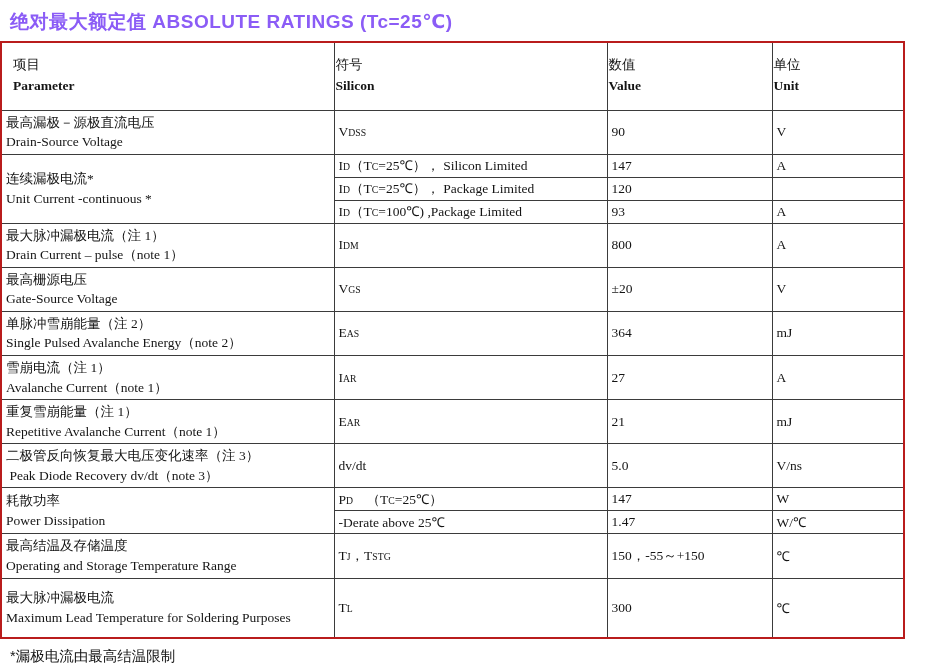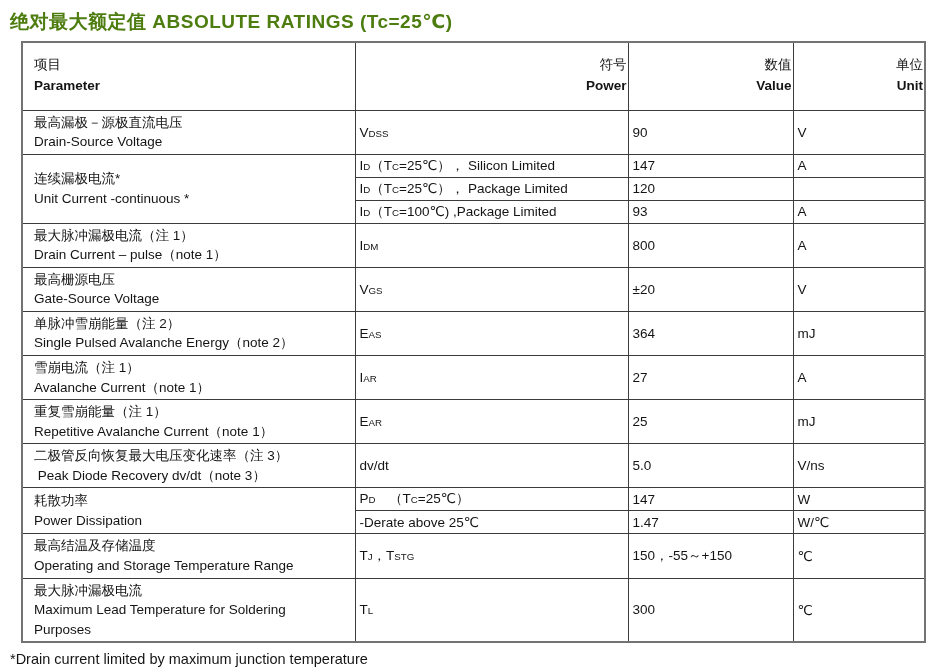--- a/index.html
+++ b/index.html
@@ -15,52 +15,52 @@
     height: 672px;
     background: #ffffff;
     overflow: hidden;
     box-sizing: border-box;
   }
   .doc-title {
     margin: 0;
     padding: 9px 0 6px 10px;
     font-size: 19px;
     font-weight: bold;
-    color: #4d7c0f;
+    color: #8b5cf6;
     letter-spacing: 0.5px;
   }
   table.ratings {
     border-collapse: collapse;
     table-layout: fixed;
-    margin-left: 21px;
     width: 903px;
-    border: 2px solid #737373;
+    border: 2px solid #b91c1c;
+    font-family: Liberation Serif, serif;
   }
   table.ratings th, table.ratings td {
     border: 1px solid #3b3b3b;
     box-sizing: border-box;
     font-size: 13.5px;
     color: #141414;
     background: #ffffff;
     overflow: hidden;
   }
   thead th {
     height: 68px;
     font-weight: normal;
-    text-align: right;
+    text-align: left;
     vertical-align: middle;
     line-height: 1.55;
   }
   thead th.h-param { text-align: left; padding-left: 11px; }
   thead .en { font-weight: bold; display: block; }
   thead .zh { display: block; }
   td.param {
     text-align: left;
     vertical-align: middle;
-    padding: 2px 10px 2px 11px;
+    padding: 2px 10px 2px 4px;
     line-height: 1.45;
   }
   td.param .en { white-space: pre-wrap; }
   td.sym, td.val, td.unit {
     vertical-align: middle;
     padding: 1px 4px;
   }
   tr.single td { height: 43px; }
   tr.sub td { height: 23px; }
   tr.tall td { height: 60px; }
@@ -86,21 +86,21 @@
       <col style="width:132px">
     </colgroup>
     <thead>
       <tr>
         <th class="h-param">
           <span class="zh">项目</span>
           <span class="en">Parameter</span>
         </th>
         <th>
           <span class="zh">符号</span>
-          <span class="en">Power</span>
+          <span class="en">Silicon</span>
         </th>
         <th>
           <span class="zh">数值</span>
           <span class="en">Value</span>
         </th>
         <th>
           <span class="zh">单位</span>
           <span class="en">Unit</span>
         </th>
       </tr>
@@ -169,21 +169,21 @@
           <td class="sym"><span>I</span><span class="ss">AR</span></td>
           <td class="val">27</td>
           <td class="unit">A</td>
         </tr>
         <tr class="single">
           <td class="param" rowspan="1">
             <div class="zh">重复雪崩能量（注 1）</div>
             <div class="en">Repetitive Avalanche Current（note 1）</div>
           </td>
           <td class="sym"><span>E</span><span class="ss">AR</span></td>
-          <td class="val">25</td>
+          <td class="val">21</td>
           <td class="unit">mJ</td>
         </tr>
         <tr class="single">
           <td class="param" rowspan="1">
             <div class="zh">二极管反向恢复最大电压变化速率（注 3）</div>
             <div class="en"> Peak Diode Recovery dv/dt（note 3）</div>
           </td>
           <td class="sym"><span>dv/dt</span></td>
           <td class="val">5.0</td>
           <td class="unit">V/ns</td>
@@ -216,14 +216,15 @@
             <div class="zh">最大脉冲漏极电流</div>
             <div class="en">Maximum Lead Temperature for Soldering Purposes</div>
           </td>
           <td class="sym"><span>T</span><span class="ss">L</span></td>
           <td class="val">300</td>
           <td class="unit">℃</td>
         </tr>
       </tbody>
   </table>
 
+  <p class="footnote">*漏极电流由最高结温限制</p>
   <p class="footnote">*Drain current limited by maximum junction temperature</p>
 </div>
 
 </body></html>

